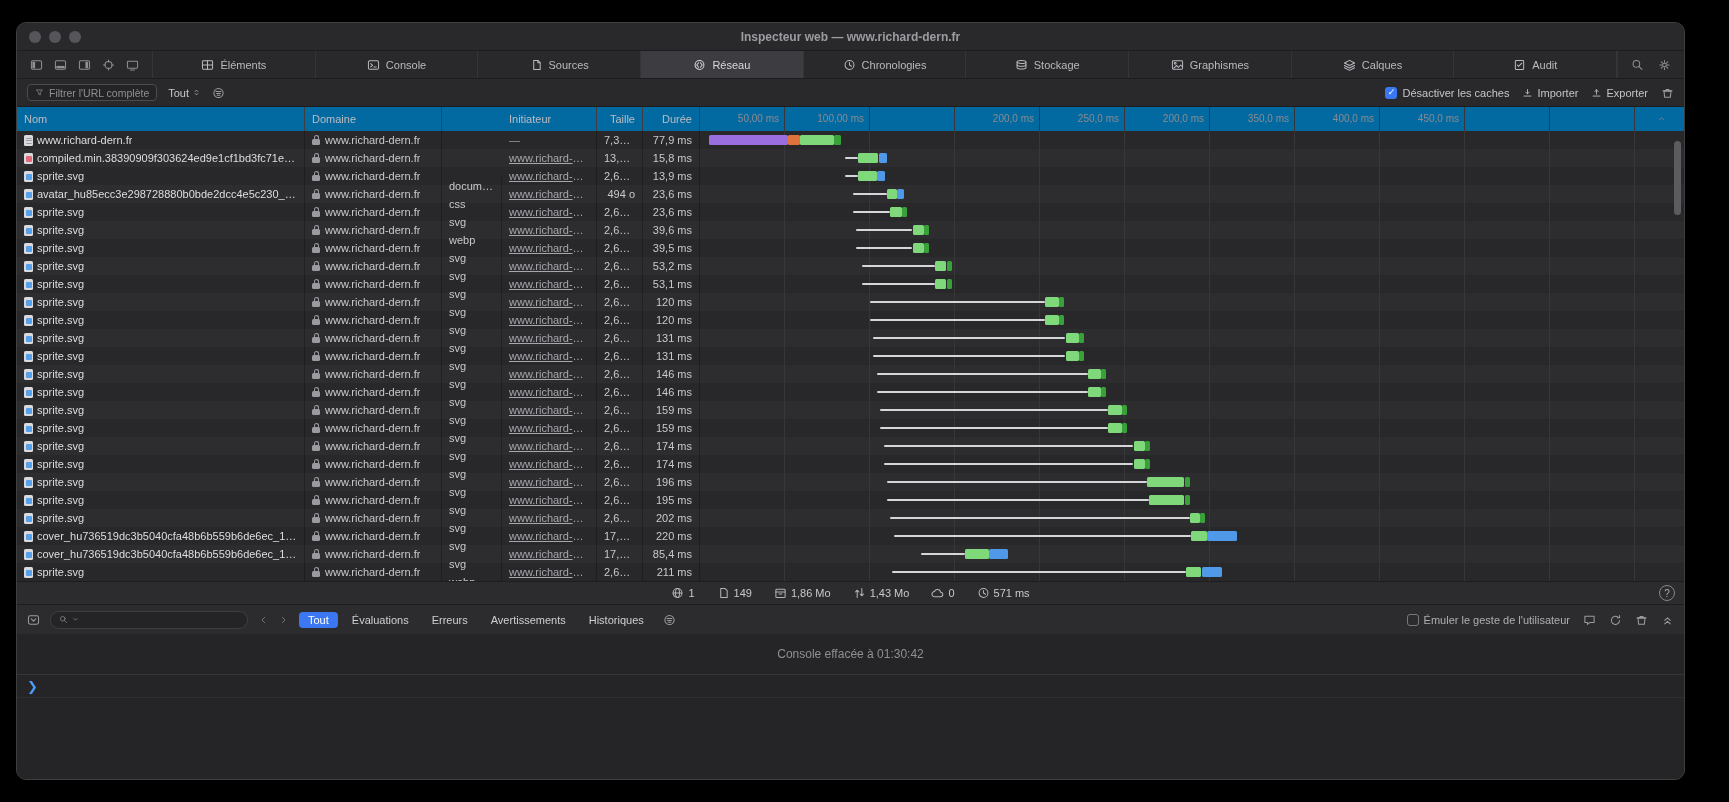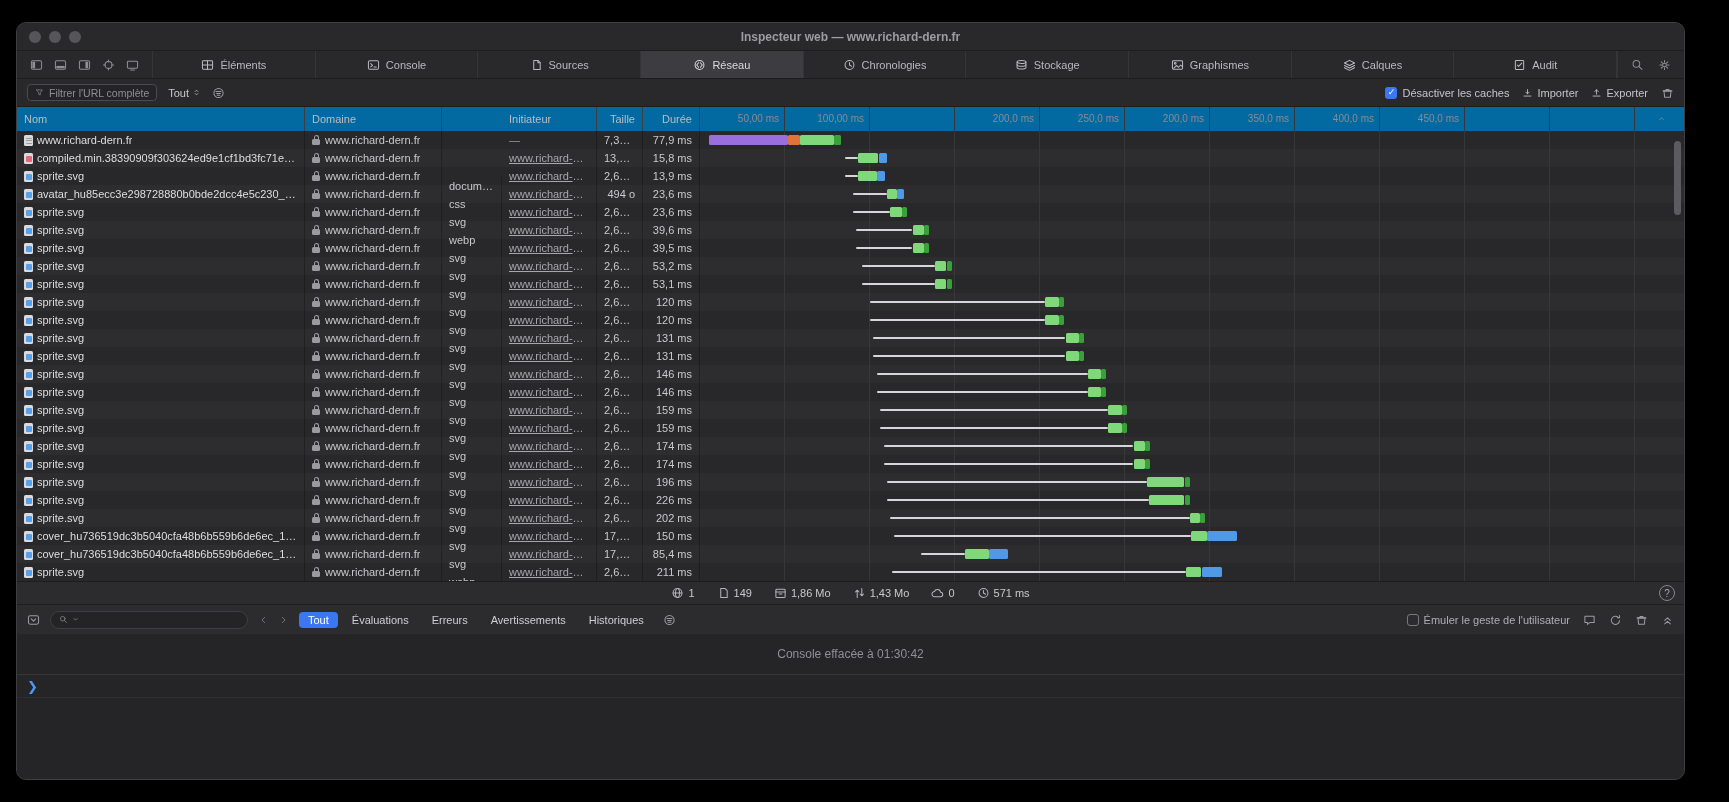--- a/index.html
+++ b/index.html
@@ -940,21 +940,21 @@
           <div class="c w-typ">
             <span class="cellt typ-t">svg</span>
           </div>
           <div class="c w-ini">
             <span class="cellt ilink">www.richard-d…</span>
           </div>
           <div class="c w-siz num">
             <span class="cellt">2,63 …</span>
           </div>
           <div class="c w-dur num">
-            <span class="cellt">226 ms</span>
+            <span class="cellt">195 ms</span>
           </div>
           <div class="c wf gridlines">
             <div class="wline" style="left: 187px; width: 261.8px;"></div>
             <div class="wseg green" style="left: 448.8px; width: 35.7px;"></div>
             <div class="wseg dgreen" style="left: 484.5px; width: 5.1px;"></div>
           </div>
         </div>
         <div class="nrow alt">
           <div class="c w-name">
             <span class="ficon img"></span>
@@ -994,21 +994,21 @@
           <div class="c w-typ">
             <span class="cellt typ-t">webp</span>
           </div>
           <div class="c w-ini">
             <span class="cellt ilink">www.richard-d…</span>
           </div>
           <div class="c w-siz num">
             <span class="cellt">17,20…</span>
           </div>
           <div class="c w-dur num">
-            <span class="cellt">150 ms</span>
+            <span class="cellt">220 ms</span>
           </div>
           <div class="c wf gridlines">
             <div class="wline" style="left: 193.8px; width: 297.5px;"></div>
             <div class="wseg green" style="left: 491.3px; width: 15.3px;"></div>
             <div class="wseg blue" style="left: 506.6px; width: 30.6px;"></div>
           </div>
         </div>
         <div class="nrow alt">
           <div class="c w-name">
             <span class="ficon img"></span>

